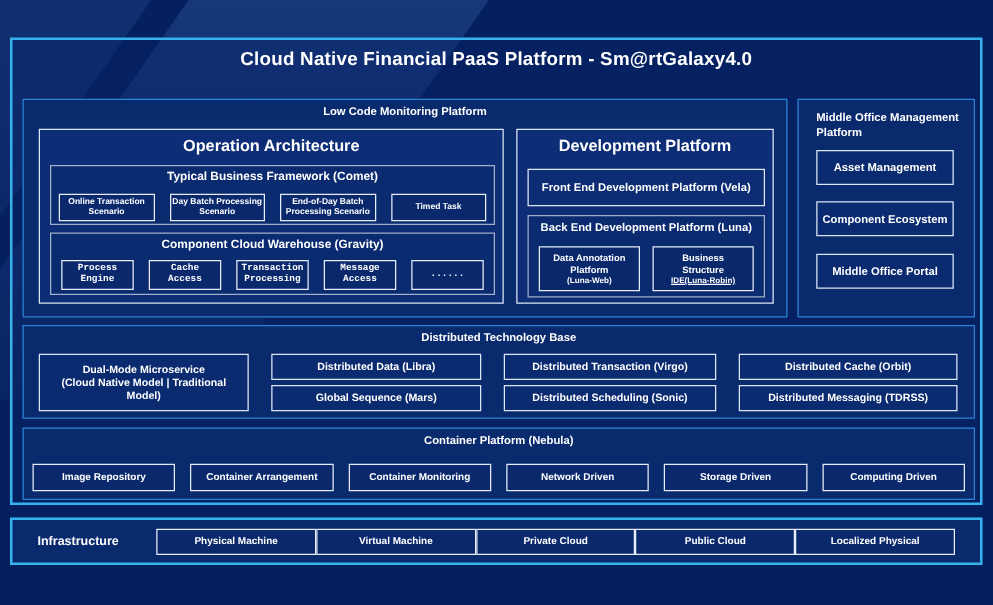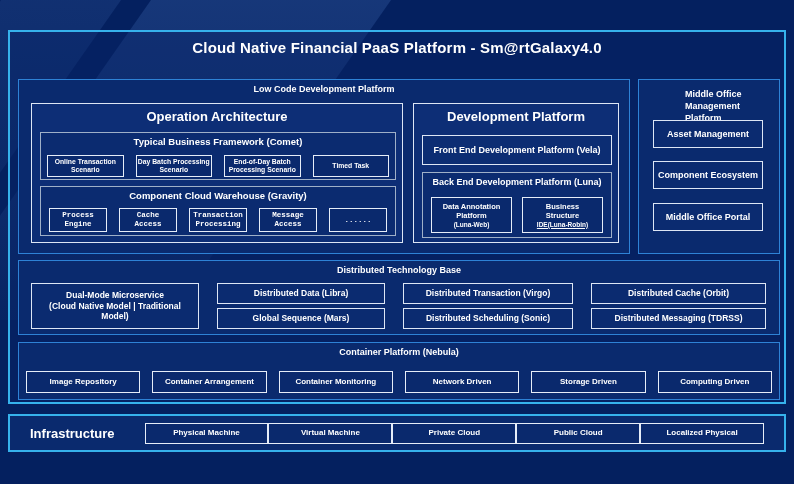--- a/index.html
+++ b/index.html
@@ -28,48 +28,48 @@
   .leaf{flex:1;border:1px solid #e6edf8;background:#0a296d;display:flex;flex-direction:column;align-items:center;justify-content:center;text-align:center;white-space:pre-line;line-height:1.2;}
   .tbf-row .leaf{font-size:6.8px;}
   .ccw-row .leaf{font-size:7.5px;font-family:Liberation Mono, monospace;}
   .front-end{position:absolute;left:8px;top:31px;width:190px;height:30px;border:1px solid #dde6f5;background:#0c2d73;display:flex;align-items:center;justify-content:center;font-size:9px;text-align:center;}
   .g-backend{left:8px;top:68px;width:190px;height:66px;}
   .g-backend .group-title{font-size:9px;padding-top:4px;}
   .be-row{left:8px;right:8px;top:24px;height:36px;gap:10px;}
   .be-row .leaf{font-size:7.5px;}
   .leaf .sub{font-size:6.5px;margin-top:1px;white-space:pre-line;}
   .sub-underline{text-decoration:underline;}
-  .middle-office{left:628px;top:47px;width:142px;height:175px;padding-left:32px;}
+  .middle-office{left:628px;top:47px;width:142px;height:175px;}
   .mo-title{font-size:9px;padding:8px 8px 0 14px;white-space:pre-line;line-height:1.35;}
   .mo-item{position:absolute;left:14px;width:110px;height:28px;border:1px solid #dde6f5;background:#0b2b70;display:flex;align-items:center;justify-content:center;font-size:9px;text-align:center;}
   .mo-1{top:40px;} .mo-2{top:81px;} .mo-3{top:123px;}
   .distributed{left:8px;top:228px;width:762px;height:75px;}
   .dist-grid{position:absolute;left:12px;right:13px;top:22px;bottom:5px;display:grid;grid-template-columns:168px 168px 170px 1fr;grid-template-rows:1fr 1fr;gap:4px 18px;}
   .dist-box{border:1px solid #dde6f5;background:#0b2b70;display:flex;align-items:center;justify-content:center;text-align:center;font-size:8.5px;white-space:pre-line;line-height:1.25;}
   .dual-mode{grid-row:1 / 3;font-size:8.5px;}
   .containerp{left:8px;top:310px;width:762px;height:58px;}
   .cp-row{left:7px;right:7px;top:28px;height:22px;}
   .cp-row .leaf{font-size:8px;}
   .infra{position:absolute;z-index:1;left:8px;top:414px;width:778px;height:38px;border:2px solid #36b2ec;background:#0a2a6e;display:flex;align-items:center;padding:0 20px 0 20px;}
-  .infra-label{font-size:13px;margin-right:30px;white-space:nowrap;}
+  .infra-label{font-size:10px;margin-right:30px;white-space:nowrap;}
   .infra-row{flex:1;display:flex;gap:0;height:21px;}
   .infra-row .leaf{font-size:8px;}
 </style>
 </head>
 <body>
 
 <div class="page">
   <div class="stripe s1"></div>
   <div class="stripe s2"></div>
 
   <div class="frame">
     <div class="main-title">Cloud Native Financial PaaS Platform - Sm@rtGalaxy4.0</div>
 
     <div class="sect lowcode">
-      <div class="sect-label">Low Code Development Platform</div>
+      <div class="sect-label">Low Code Monitoring Platform</div>
 
       <div class="panel op-arch">
         <div class="panel-title">Operation Architecture</div>
 
         <div class="group g-tbf">
           <div class="group-title">Typical Business Framework (Comet)</div>
           <div class="leaf-row tbf-row">
             <div class="leaf">Online Transaction
 Scenario</div>
             <div class="leaf">Day Batch Processing

